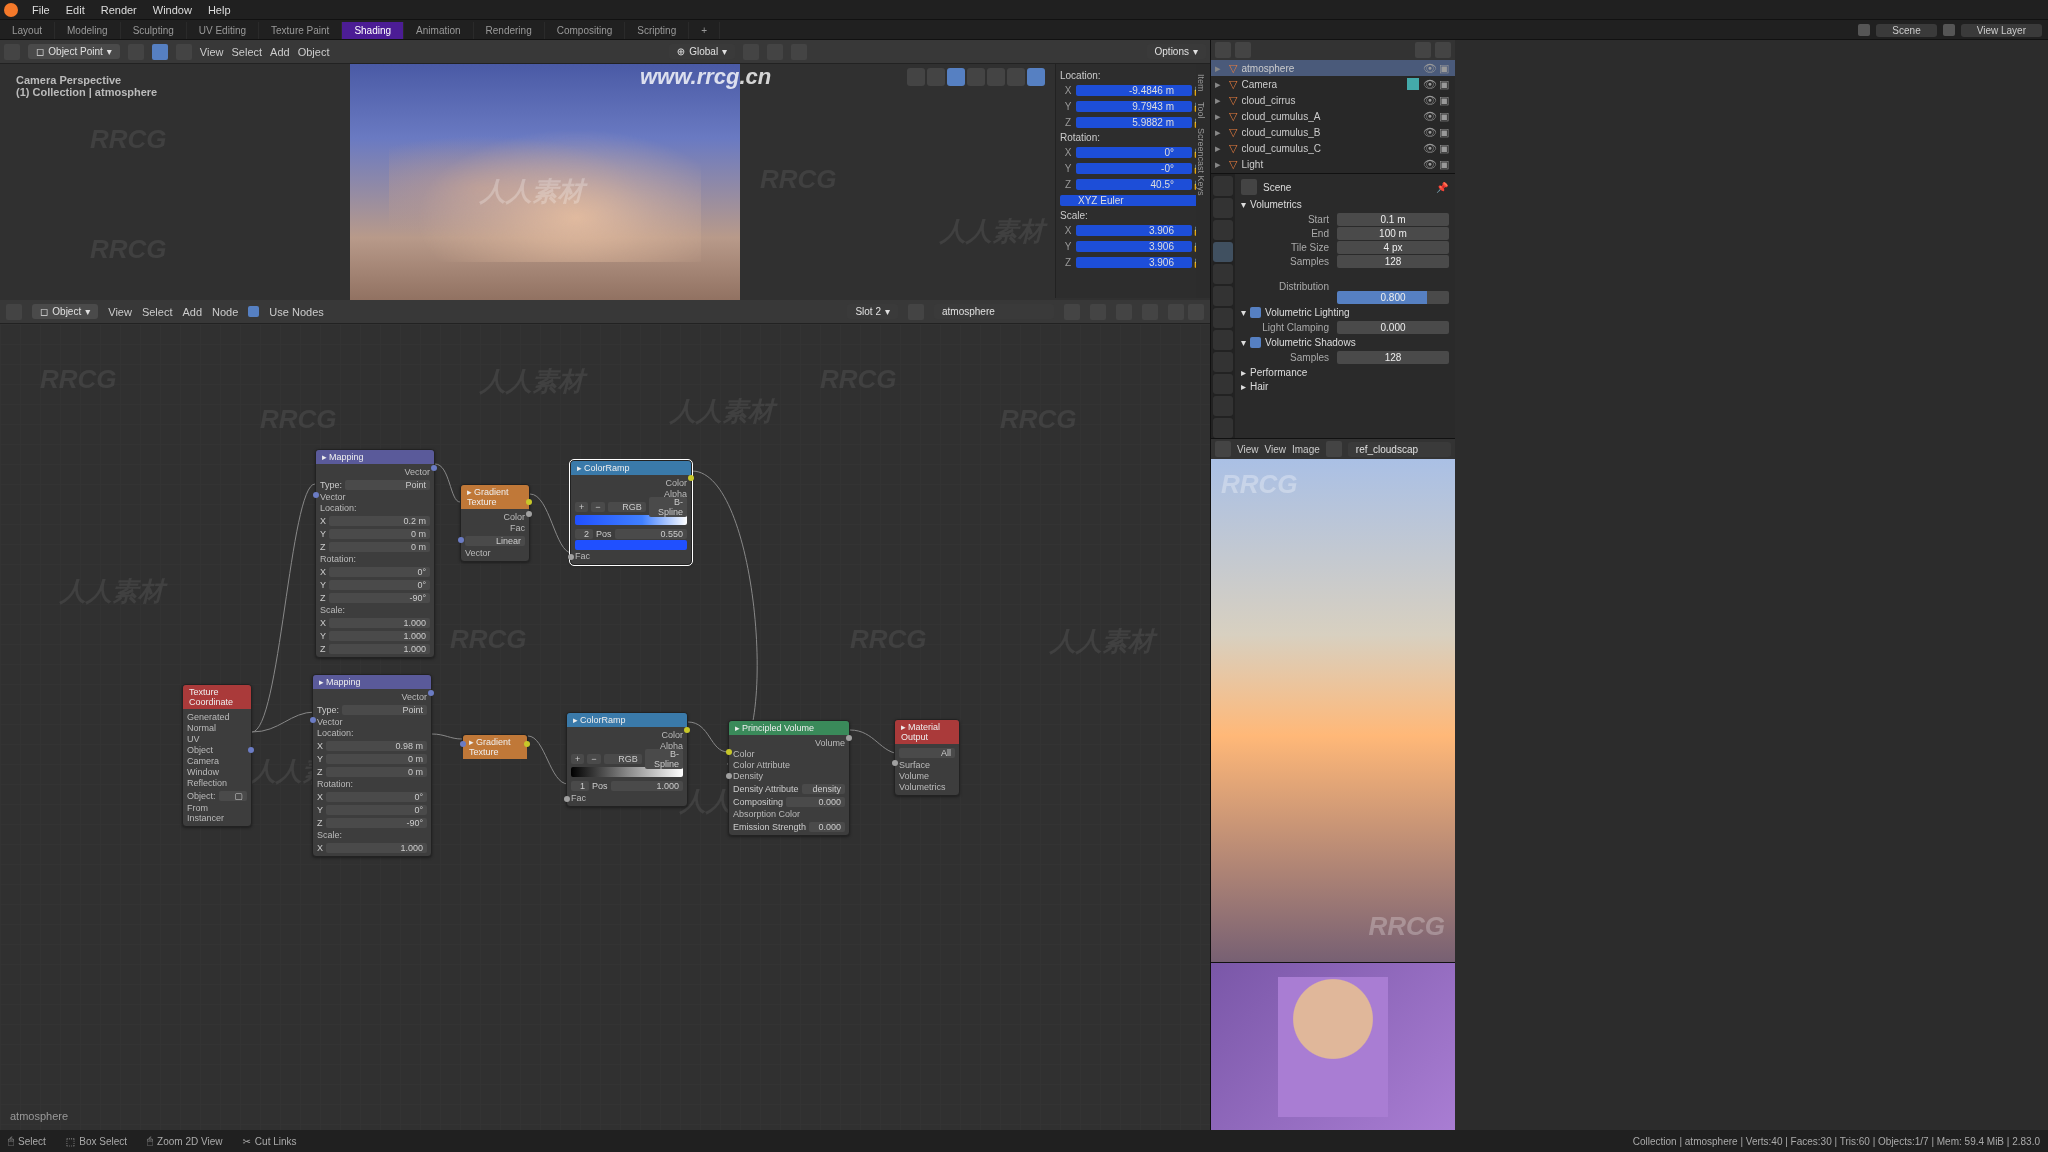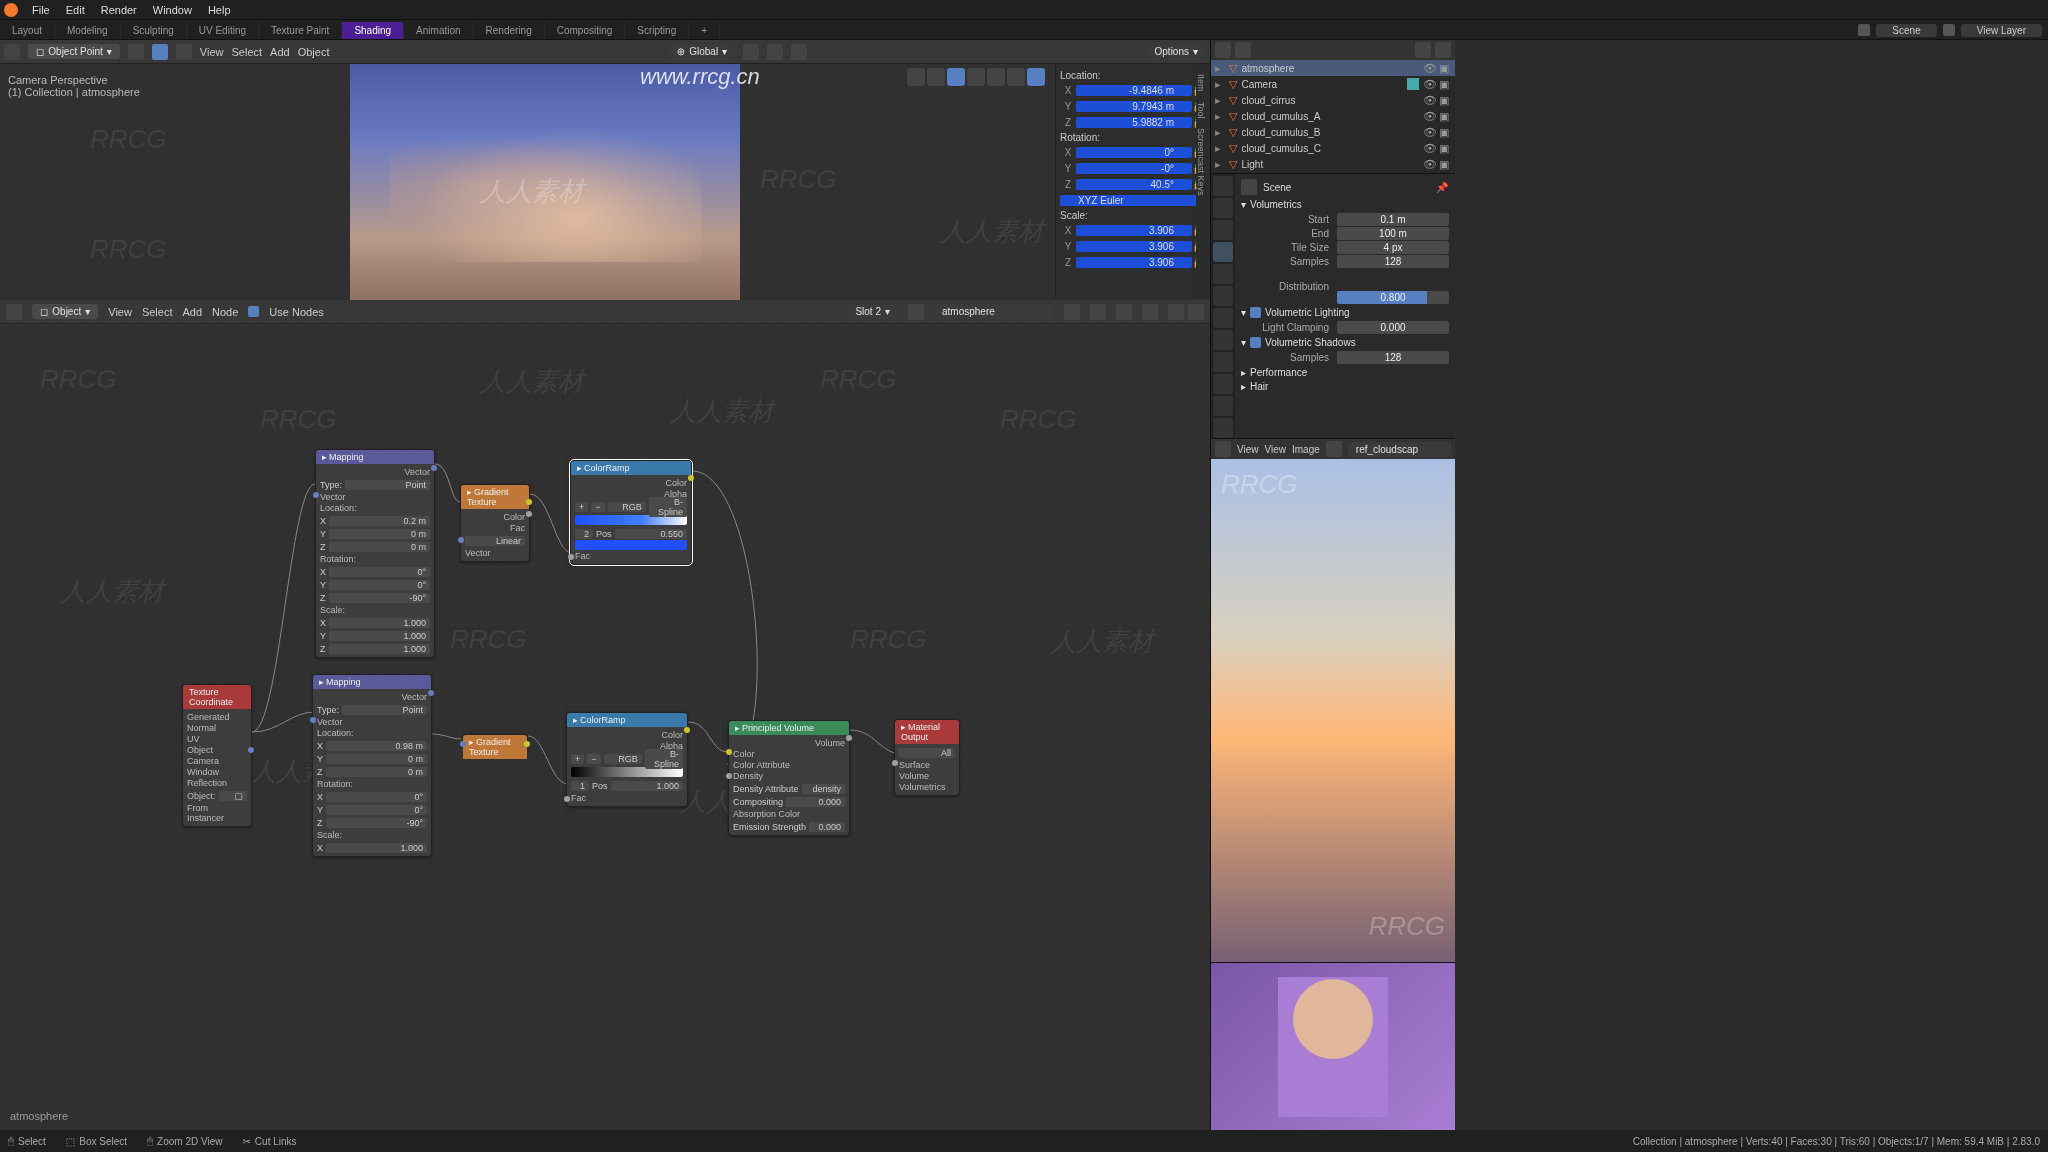--- a/index.html
+++ b/index.html
@@ -26,22 +26,22 @@
 
 .vp-header { height: 24px; background: #383838; display: flex; align-items: center; padding: 0 4px; gap: 8px; border-bottom: 1px solid #222; }
 .pill { background: #4a4a4a; color: #e0e0e0; padding: 2px 8px; border-radius: 3px; display: inline-flex; align-items: center; gap: 4px; font-size: 10px; }
 .pill.dark { background: #3a3a3a; }
 .icon-sq { width: 16px; height: 16px; background: #444; border-radius: 2px; display: inline-block; }
 .icon-sq.on { background: #5680c2; }
 
 .viewport-body { height: 236px; background: #303030; position: relative; overflow: hidden; }
 .cloud-render { position: absolute; left: 350px; top: 0; width: 390px; height: 248px; background: linear-gradient(to bottom, #4a5aa5 0%, #6a7ac2 30%, #b89a8a 70%, #8a6a5a 100%); display:flex; align-items:center; justify-content:center; }
 .cloud-shape{ width:80%; height:60%; background: radial-gradient(ellipse at 60% 70%, rgba(230,190,160,0.9) 0%, rgba(230,190,160,0.4) 30%, transparent 60%), radial-gradient(ellipse at 30% 50%, rgba(200,160,140,0.6) 0%, transparent 50%); }
-.wm-text { position: absolute; color: rgba(110,110,110,0.25); font-size: 26px; font-weight: normal; font-style: italic; pointer-events: none; }
-.cam-label { position: absolute; left: 8px; top: 10px; color: #bbb; }
+.wm-text { position: absolute; color: rgba(110,110,110,0.25); font-size: 26px; font-weight: bold; font-style: italic; pointer-events: none; }
+.cam-label { position: absolute; left: 16px; top: 10px; color: #bbb; font-weight: bold; }
 
 
 .transform-panel { position: absolute; right: 0; top: 0; width: 155px; height: 234px; background: rgba(45,45,45,0.95); border-left: 1px solid #222; padding: 4px; font-size: 10px; }
 .field-row { display: flex; align-items: center; height: 15px; margin-bottom: 1px; }
 .field-row .ax  { width: 16px; text-align: center; color: #999; }
 .field-row .val { flex: 1; background: #1d4ed8; color: #ddd; text-align: right; padding: 0 18px; border-radius: 2px; }
 .field-row .lock{ width: 14px; text-align: center; color: #888; }
 .group-lbl { color: #ccc; margin: 2px 0 2px 0; }
 .vtabs { position: absolute; right: 0; top: 0; width: 14px; height: 100%; background: #2c2c2c; }
 .vtab  { writing-mode: vertical-rl; color: #999; font-size: 9px; margin-top: 10px; text-align: center; }

